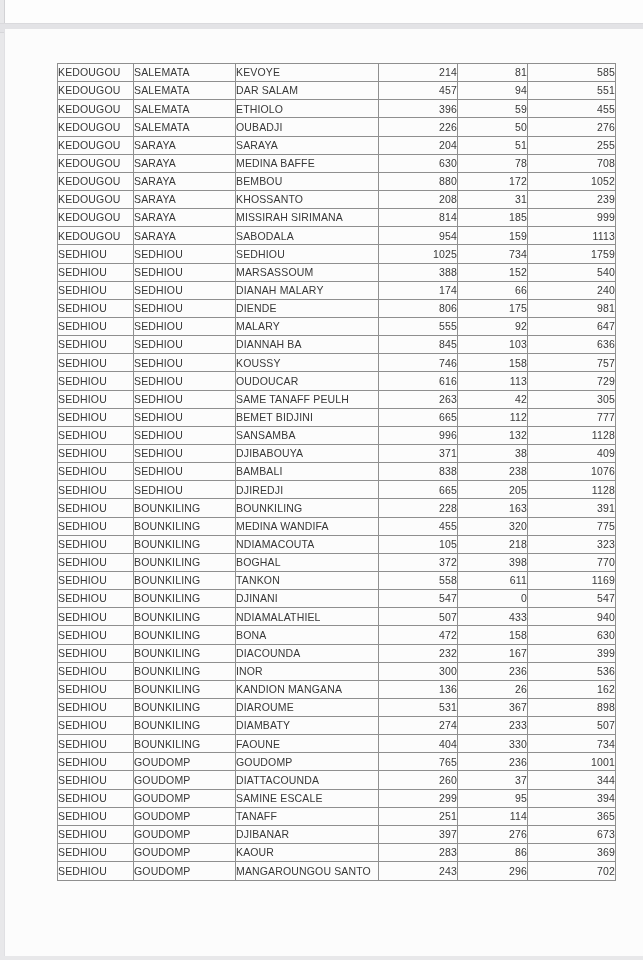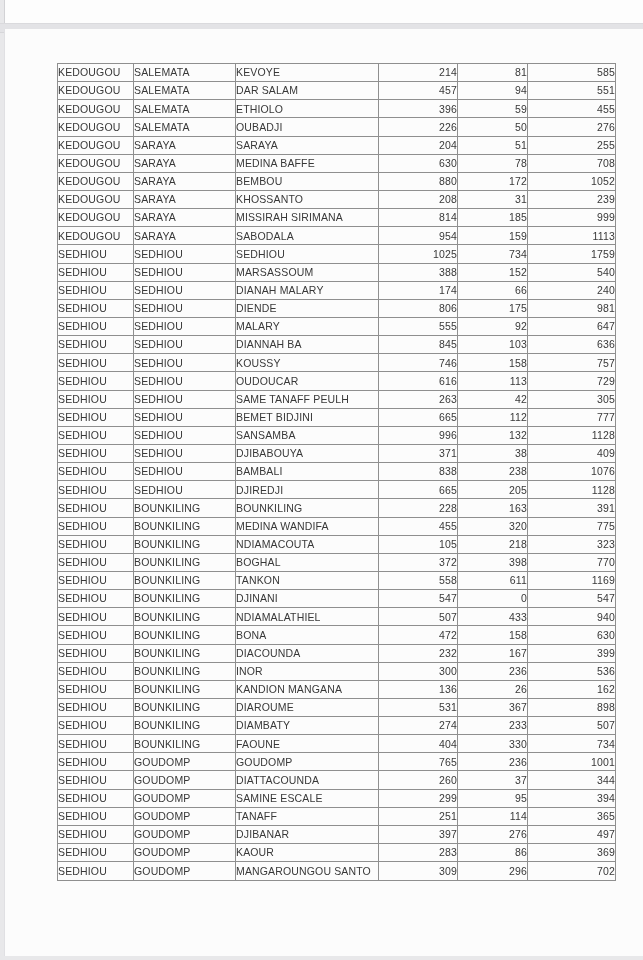--- a/index.html
+++ b/index.html
@@ -415,34 +415,34 @@
             <td class="num">251</td>
             <td class="num">114</td>
             <td class="num">365</td>
           </tr>
           <tr>
             <td class="txt">SEDHIOU</td>
             <td class="txt">GOUDOMP</td>
             <td class="txt">DJIBANAR</td>
             <td class="num">397</td>
             <td class="num">276</td>
-            <td class="num">497</td>
+            <td class="num">673</td>
           </tr>
           <tr>
             <td class="txt">SEDHIOU</td>
             <td class="txt">GOUDOMP</td>
             <td class="txt">KAOUR</td>
             <td class="num">283</td>
             <td class="num">86</td>
             <td class="num">369</td>
           </tr>
           <tr>
             <td class="txt">SEDHIOU</td>
             <td class="txt">GOUDOMP</td>
             <td class="txt">MANGAROUNGOU SANTO</td>
-            <td class="num">309</td>
+            <td class="num">243</td>
             <td class="num">296</td>
             <td class="num">702</td>
           </tr>
         </tbody>
     </table>
   </div>
 </div>
 
 </body></html>

